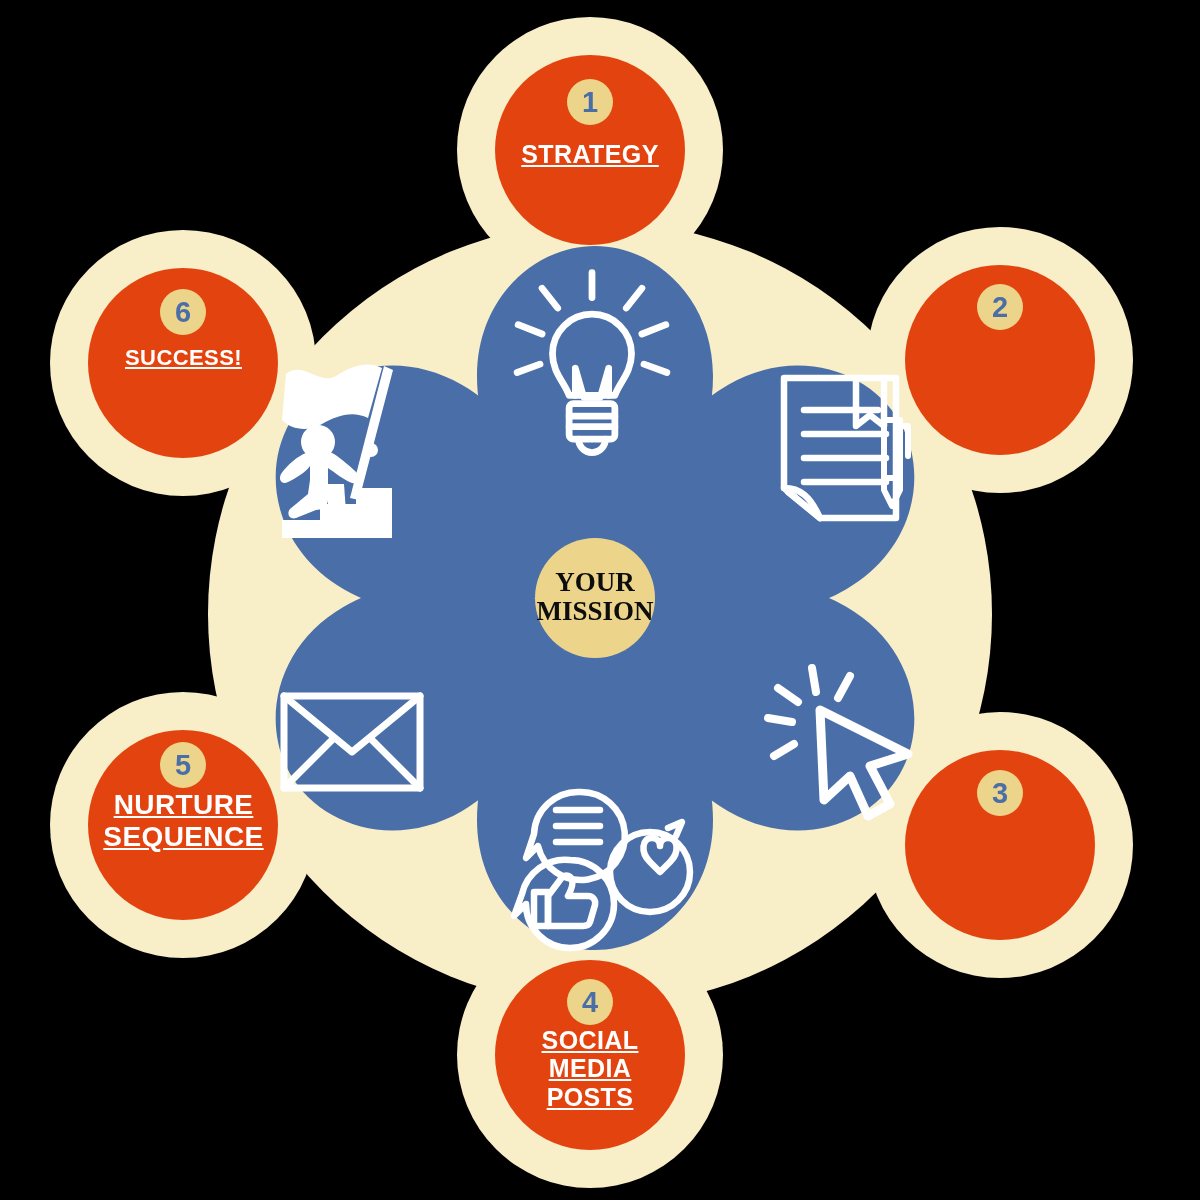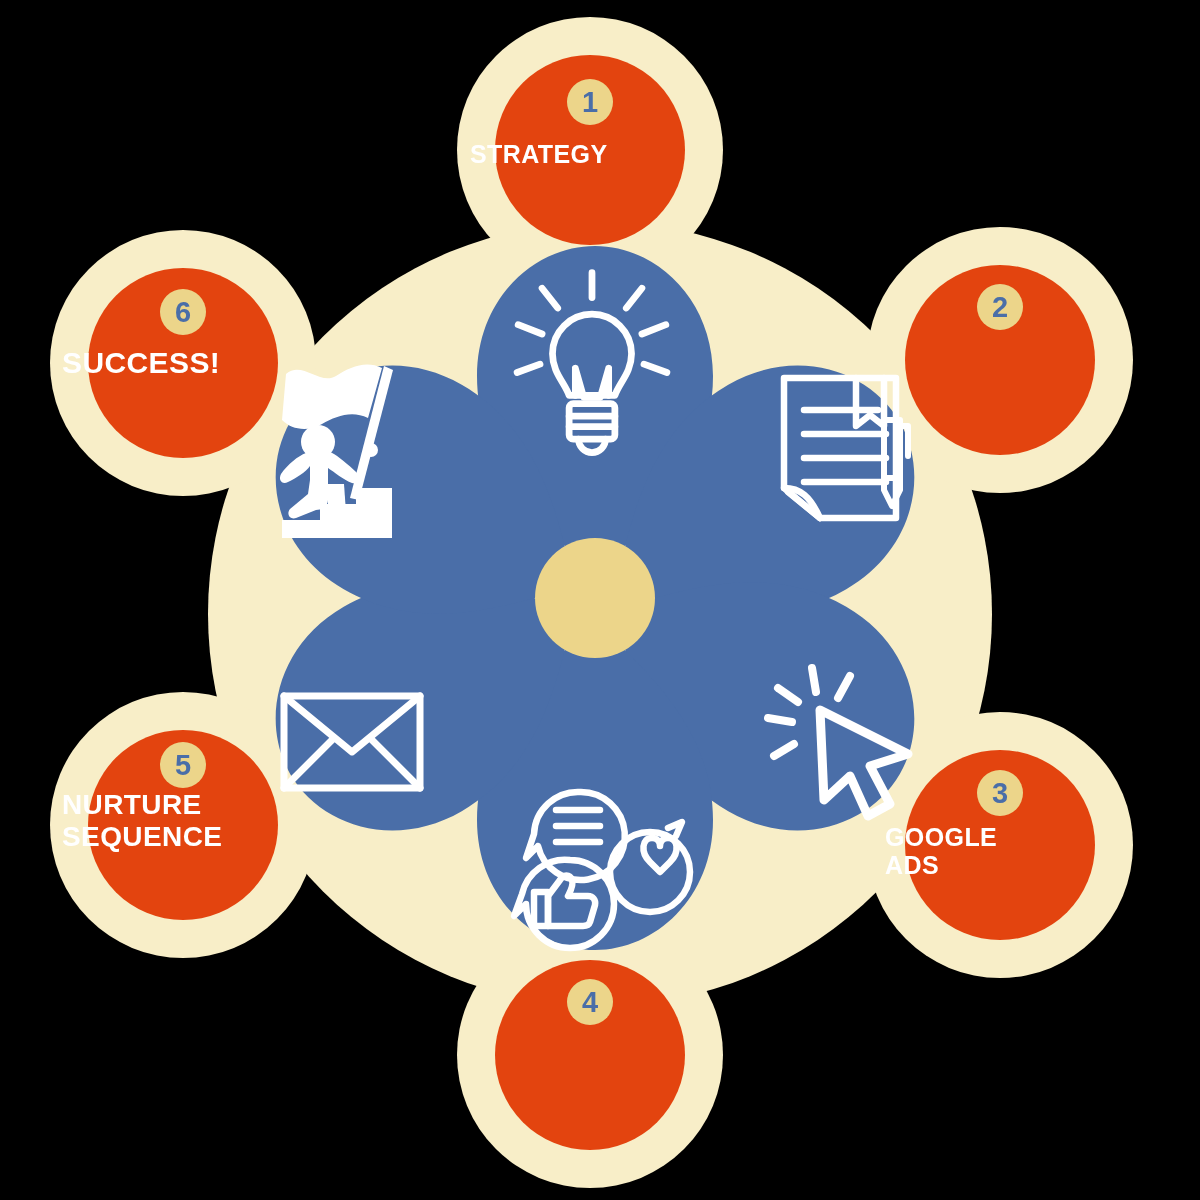--- a/index.html
+++ b/index.html
@@ -18,27 +18,29 @@
   }
   #wheel {
     position: absolute;
     left: 0;
     top: 0;
     width: 1200px;
     height: 1200px;
   }
   .node-label {
     position: absolute;
+    text-align: center;
     color: #ffffff;
     font-family: "Liberation Sans", sans-serif;
     font-weight: bold;
     letter-spacing: 0.4px;
     line-height: 1.13;
     pointer-events: none;
     white-space: pre-line;
+    text-decoration: underline;
   }
   .center-label {
     position: absolute;
     text-align: center;
     color: #0d0d0d;
     font-family: "Liberation Serif", serif;
     font-weight: bold;
     line-height: 1.08;
     white-space: pre-line;
     pointer-events: none;
@@ -248,23 +250,26 @@
       <text x="1000" y="803">3</text>
       <text x="590" y="1012">4</text>
       <text x="183" y="775">5</text>
       <text x="183" y="322">6</text>
     </g>
   </svg>
 
   <div class="node-label" style="left:470px; top:140px; width:240px; font-size:25px;">STRATEGY</div>
 
 
-  <div class="node-label" style="left:885px; top:823px; width:230px; font-size:25px;">GOOGLE
-ADS</div>
-
+
+  <div class="node-label" style="left:470px; top:1026px; width:240px; font-size:25px;">SOCIAL
+MEDIA
+POSTS</div>
 
   <div class="node-label" style="left:62px; top:789px; width:243px; font-size:28px;">NURTURE
 SEQUENCE</div>
 
-  <div class="node-label" style="left:62px; top:346px; width:243px; font-size:30px;">SUCCESS!</div>
-
+  <div class="node-label" style="left:62px; top:346px; width:243px; font-size:22px;">SUCCESS!</div>
+
+  <div class="center-label" style="left:505px; top:568px; width:180px; font-size:27px;">YOUR
+MISSION</div>
 
 </div>
 
 </body></html>

